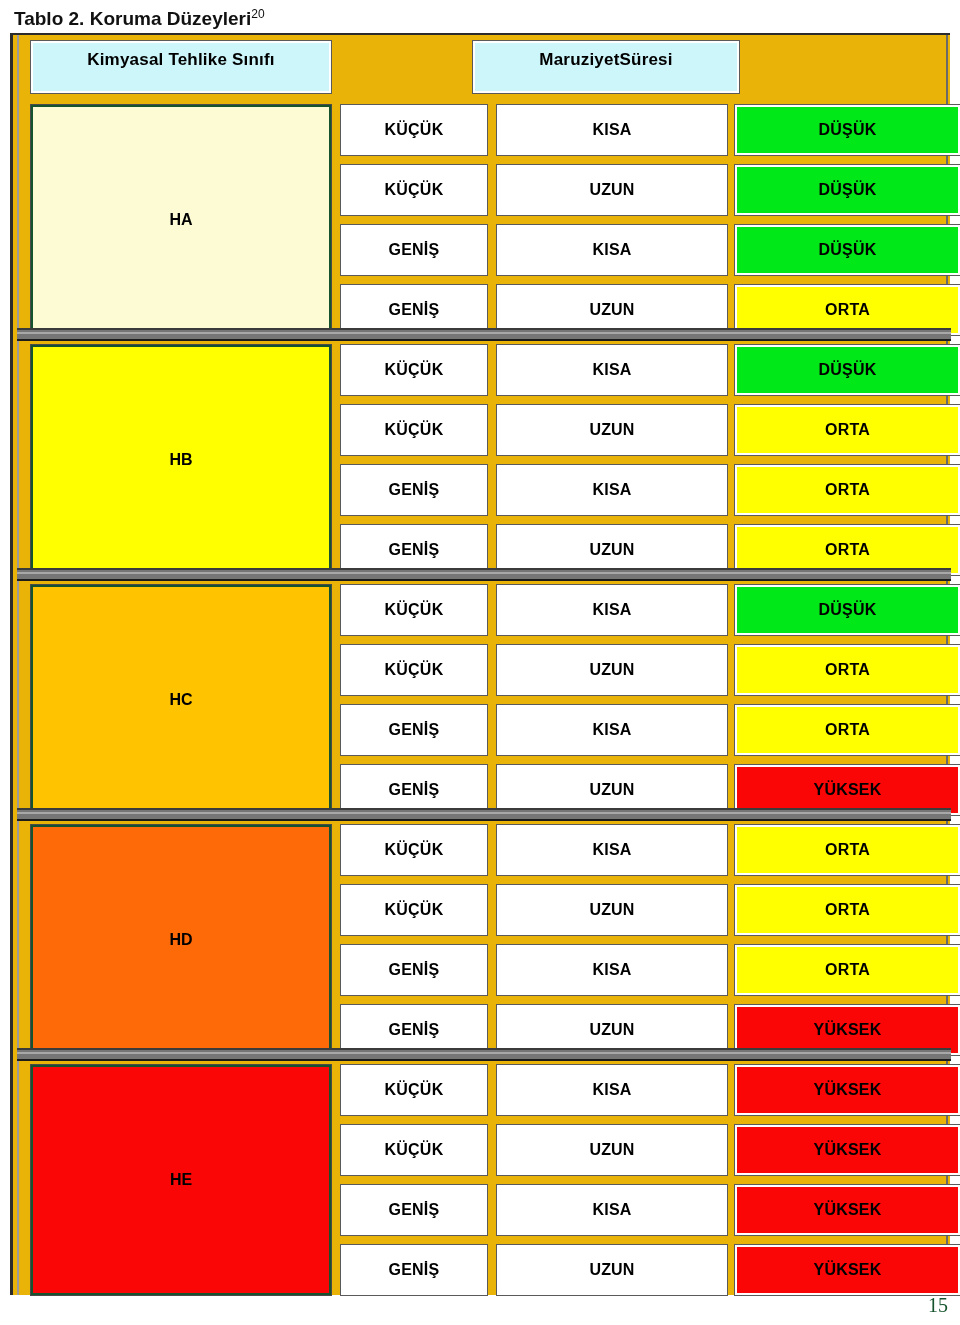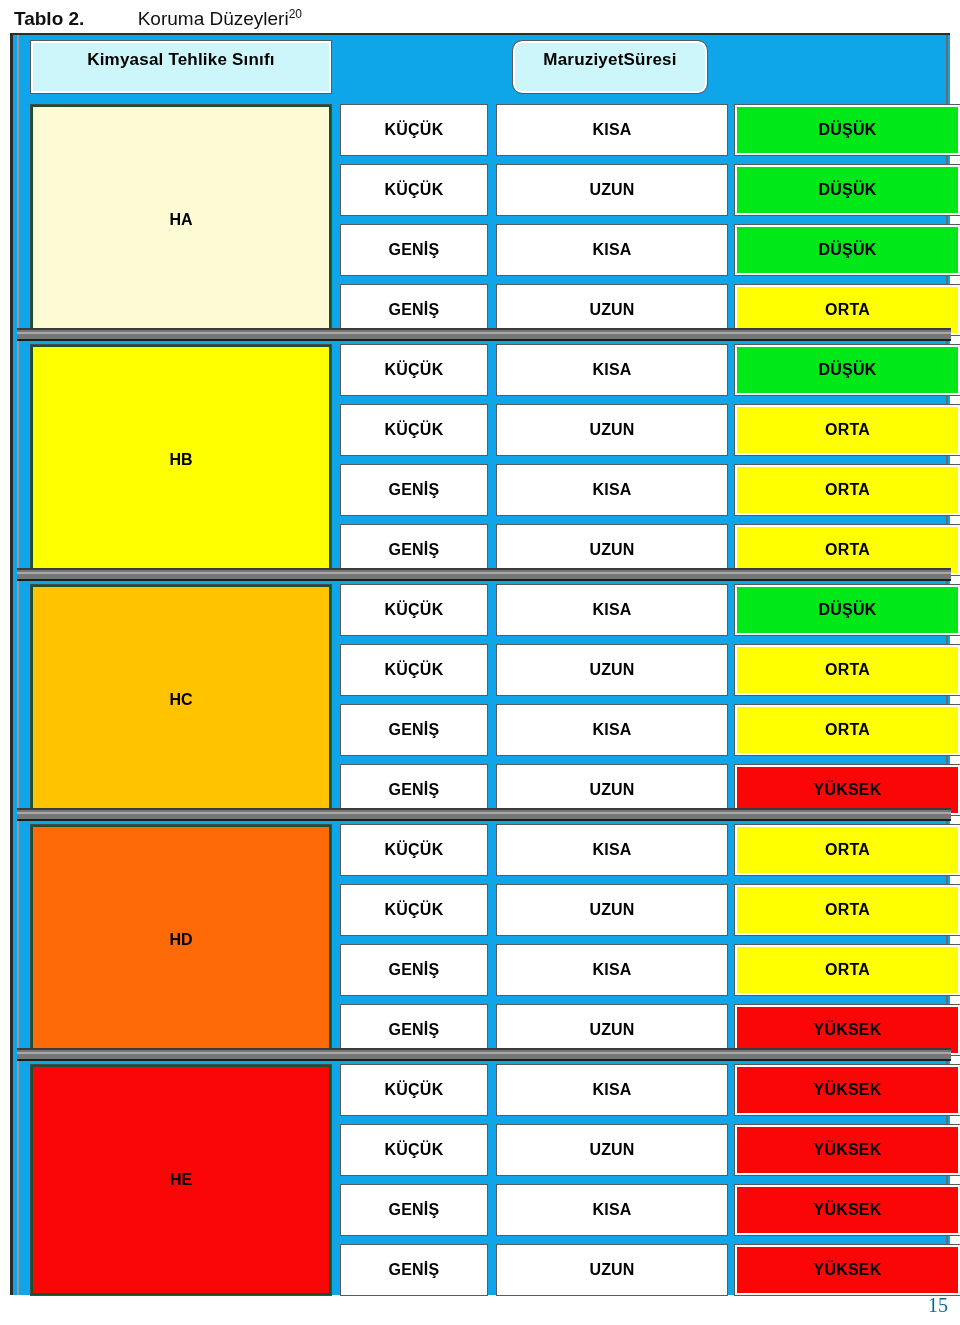--- a/index.html
+++ b/index.html
@@ -19,35 +19,35 @@
   .caption {
     position: absolute;
     left: 14px;
     top: 2px;
     font-size: 19px;
     color: #111111;
     white-space: nowrap;
     line-height: 24px;
   }
   .caption .cap-bold { font-weight: bold; }
-  .caption .cap-reg  { font-weight: normal; margin-left: 48px; }
+  .caption .cap-reg  { font-weight: bold; }
   .caption sup {
     font-size: 12px;
     vertical-align: super;
     font-weight: normal;
   }
 
   
   .table-frame {
     position: absolute;
     left: 10px;
     top: 33px;
     width: 940px;
     height: 1262px;
-    background: #0ea5e9;
+    background: #eab308;
     box-sizing: border-box;
     border-left: 3px solid #2b2b2b;
     border-top: 2px solid #2b2b2b;
   }
 
   
   .rail-left {
     position: absolute; left: 4px; top: 0; width: 2px; height: 100%;
     background: #9a9a9a;
   }
@@ -91,21 +91,21 @@
   }
 
   
   .col-etki   { left: 328px; width: 146px; }
   .col-maruz  { left: 484px; width: 230px; }
   .col-korun  { left: 722px; width: 225px; }
   .col-sinif  { left: 18px;  width: 300px; }
 
   .header-row .col-sinif  { left: 18px;  width: 300px; }
   .header-row .col-etki   { left: 328px; width: 146px; }
-  .header-row .col-maruz  { left: 500px; width: 194px; border-radius: 9px; }
+  .header-row .col-maruz  { left: 460px; width: 266px; }
   .header-row .col-korun  { left: 722px; width: 225px; }
 
   .cell-value { background: #ffffff; font-weight: bold; }
   .cell-level { font-weight: bold; }
 
   
   .group-cell {
     position: absolute;
     left: 18px;
     width: 300px;
@@ -137,21 +137,21 @@
     width: 100%; height: 2px;
     background: #a8a8a8;
   }
 
   
   .page-number {
     position: absolute;
     right: 12px;
     bottom: 8px;
     font-size: 20px;
-    color: #0369a1;
+    color: #14532d;
     font-family: "Liberation Serif", serif;
     text-align: center;
   }
 </style>
 </head>
 <body>
 
 <div class="caption">
   <span class="cap-bold">Tablo 2.</span><span class="cap-reg"> Koruma Düzeyleri</span><sup>20</sup>
 </div>

